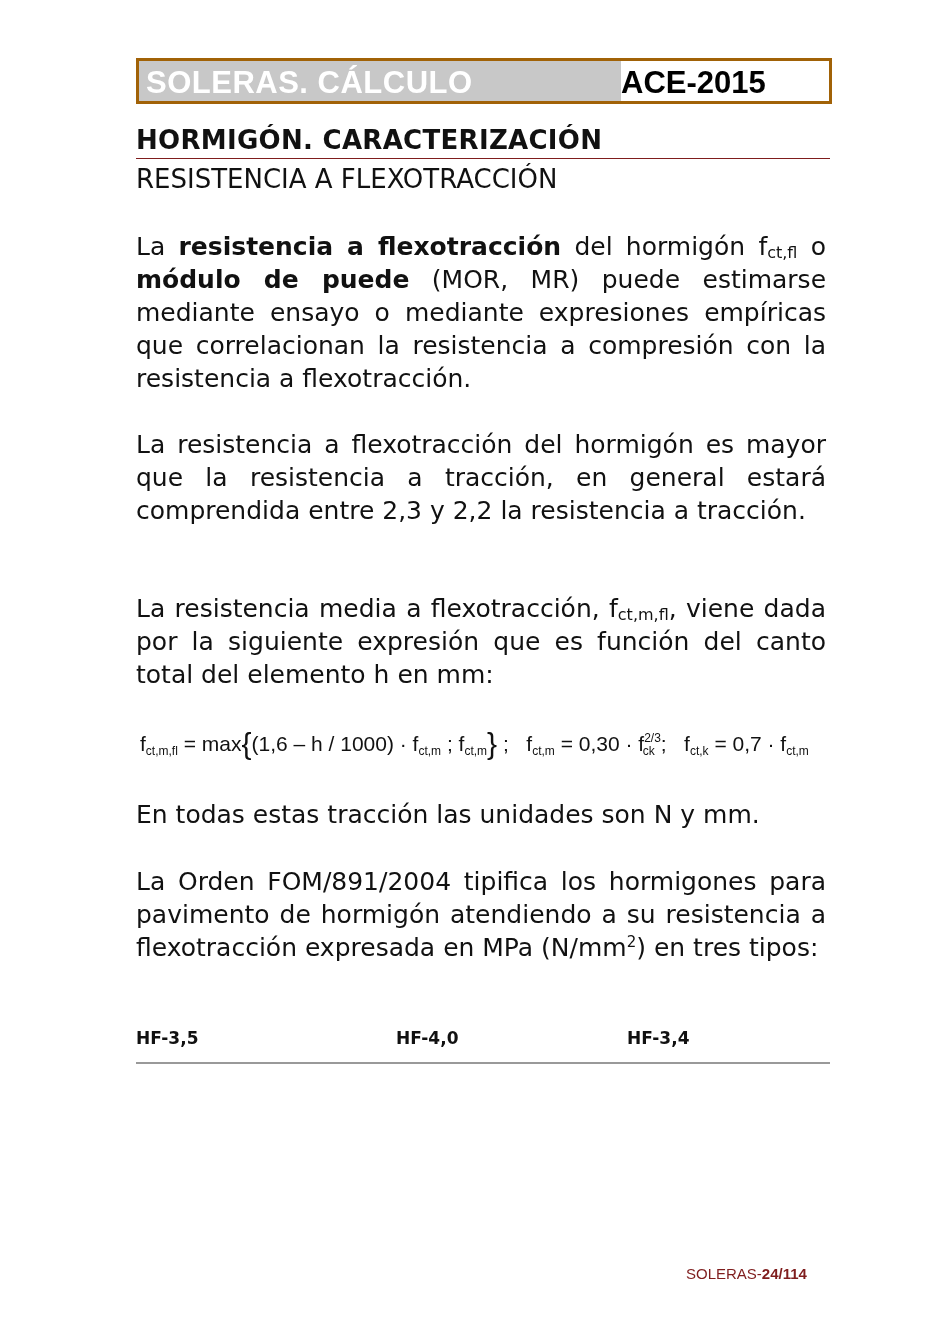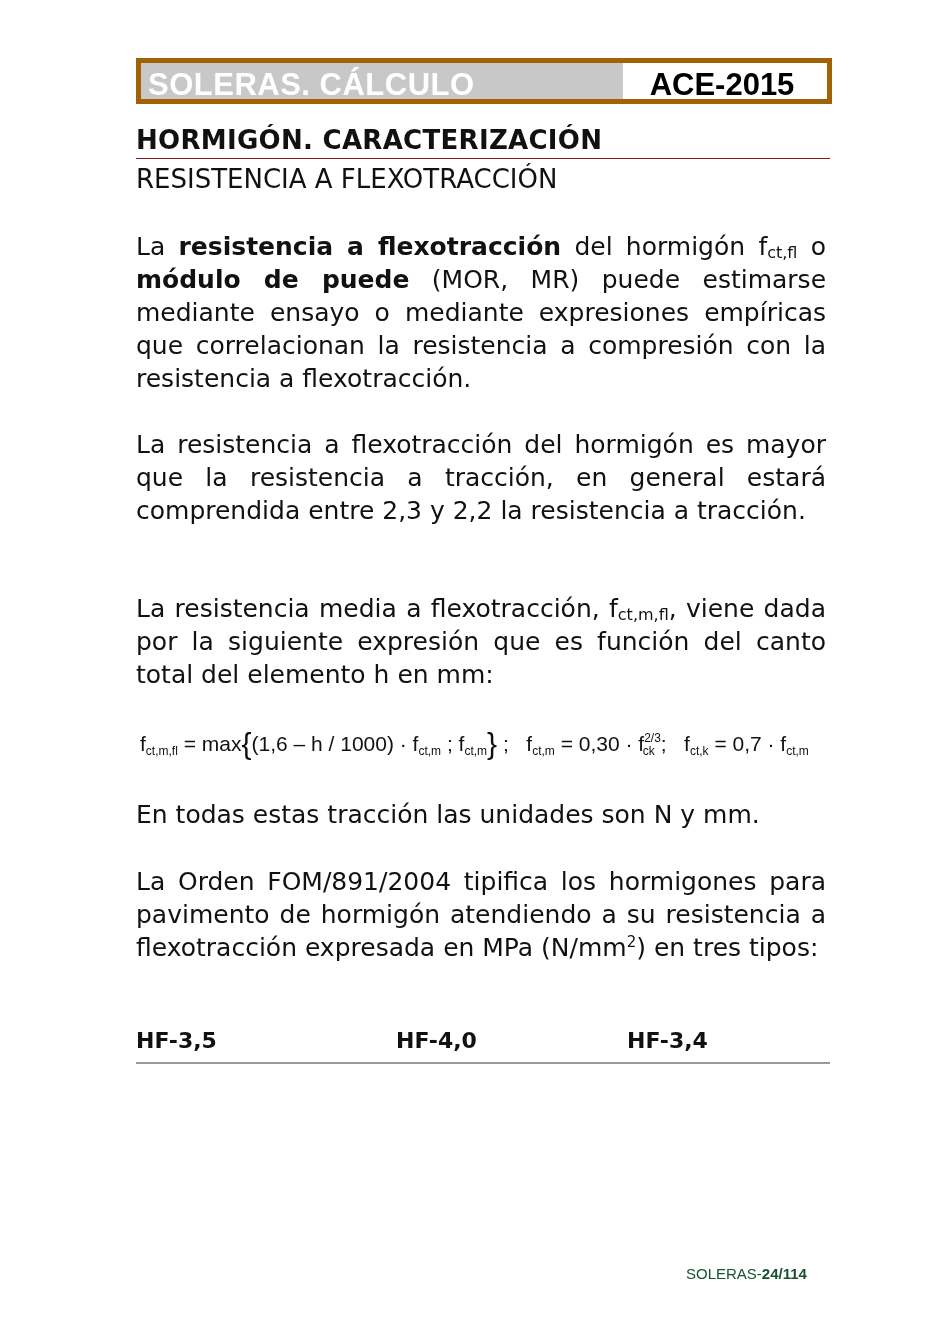--- a/index.html
+++ b/index.html
@@ -1,45 +1,45 @@
 <!DOCTYPE html>
 <html><head>
 <meta charset="utf-8">
 <style>
   html, body { margin: 0; padding: 0; background: #ffffff; }
   body { width: 950px; height: 1343px; position: relative; overflow: hidden;
          font-family: "DejaVu Sans", sans-serif; color: #111; }
   .header { position: absolute; left: 136px; top: 58px; width: 696px; height: 46px;
-            border: 5px solid #a16207; display: flex; box-sizing: border-box; }
+            border: 3px solid #a16207; display: flex; box-sizing: border-box; }
   .header-left { width: 482px; background: #c8c8c8; color: #ffffff;
                  font-family: "Liberation Sans", sans-serif; font-weight: bold;
                  font-size: 31px; line-height: 44px; padding-left: 7px; box-sizing: border-box;
                  letter-spacing: 0.5px; }
-  .header-right { flex: 1; text-align: center; font-family: "Liberation Sans", sans-serif;
+  .header-right { flex: 1; text-align: left; font-family: "Liberation Sans", sans-serif;
                   font-weight: bold; font-size: 31px; line-height: 44px; padding-right: 6px;
                   color: #000; }
   .title { position: absolute; left: 136px; top: 122px; width: 694px;
            font-weight: bold; font-size: 26px; line-height: 36px;
            border-bottom: 1px solid #7f1d1d; letter-spacing: 0.3px; }
   .subtitle { position: absolute; left: 136px; top: 162px; font-size: 26px; line-height: 34px; }
   .para { position: absolute; left: 136px; width: 690px; font-size: 25px; line-height: 33px;
           text-align: justify; text-align-last: left; }
   .para sub { font-size: 16px; vertical-align: -3px; line-height: 0; }
   .para sup { font-size: 15px; vertical-align: 9px; line-height: 0; }
   .formula { position: absolute; left: 140px; top: 728px; width: 690px;
              font-family: "Liberation Sans", sans-serif; font-size: 21px; line-height: 32px;
              white-space: nowrap; }
   .formula sub { font-size: 12px; vertical-align: -4px; line-height: 0; }
   .formula sup { font-size: 12px; vertical-align: 9px; line-height: 0; }
   .brace { font-size: 30px; vertical-align: -3px; }
   .types { position: absolute; left: 136px; top: 1028px; width: 694px; height: 34px;
-           border-bottom: 2px solid #999; font-weight: bold; font-size: 22px; }
+           border-bottom: 2px solid #999; font-weight: bold; font-size: 17px; }
   .types span { position: absolute; top: 0; }
   .footer { position: absolute; left: 686px; top: 1265px; font-family: "Liberation Sans", sans-serif;
-            font-size: 15px; color: #14532d; }
+            font-size: 15px; color: #7f1d1d; }
   .footer b { font-weight: bold; }
 </style>
 </head>
 <body>
 
 <div class="header">
   <div class="header-left">SOLERAS.  CÁLCULO</div>
   <div class="header-right">ACE-2015</div>
 </div>
 

